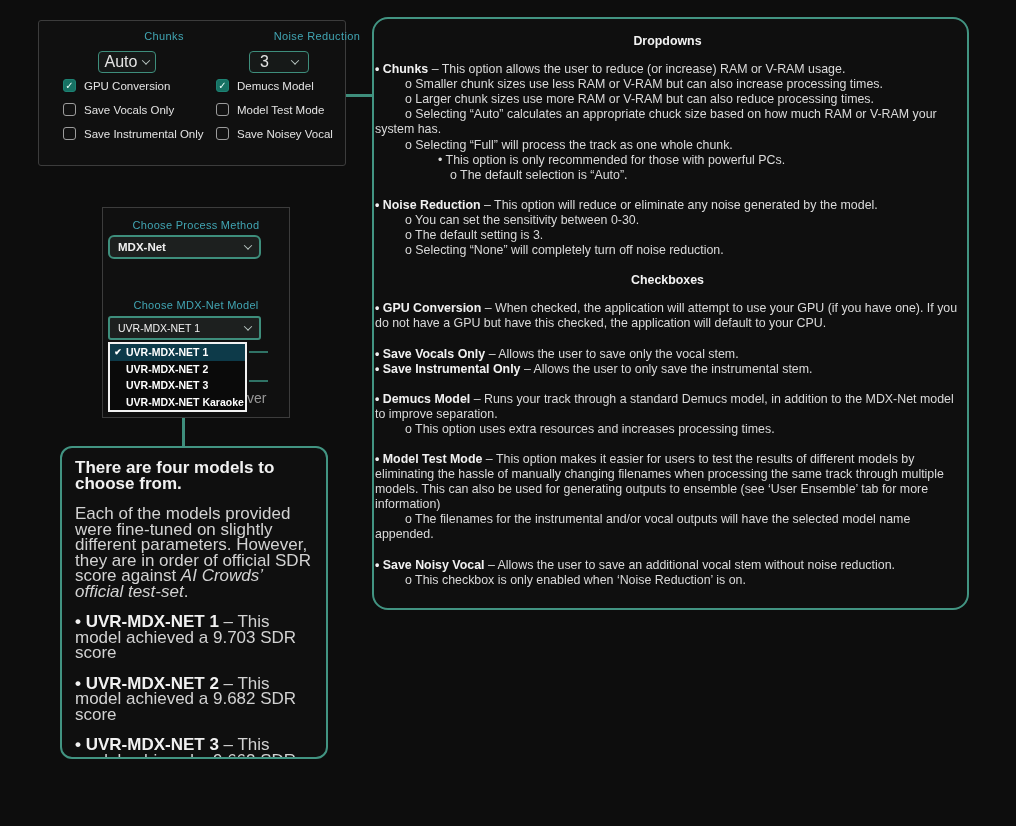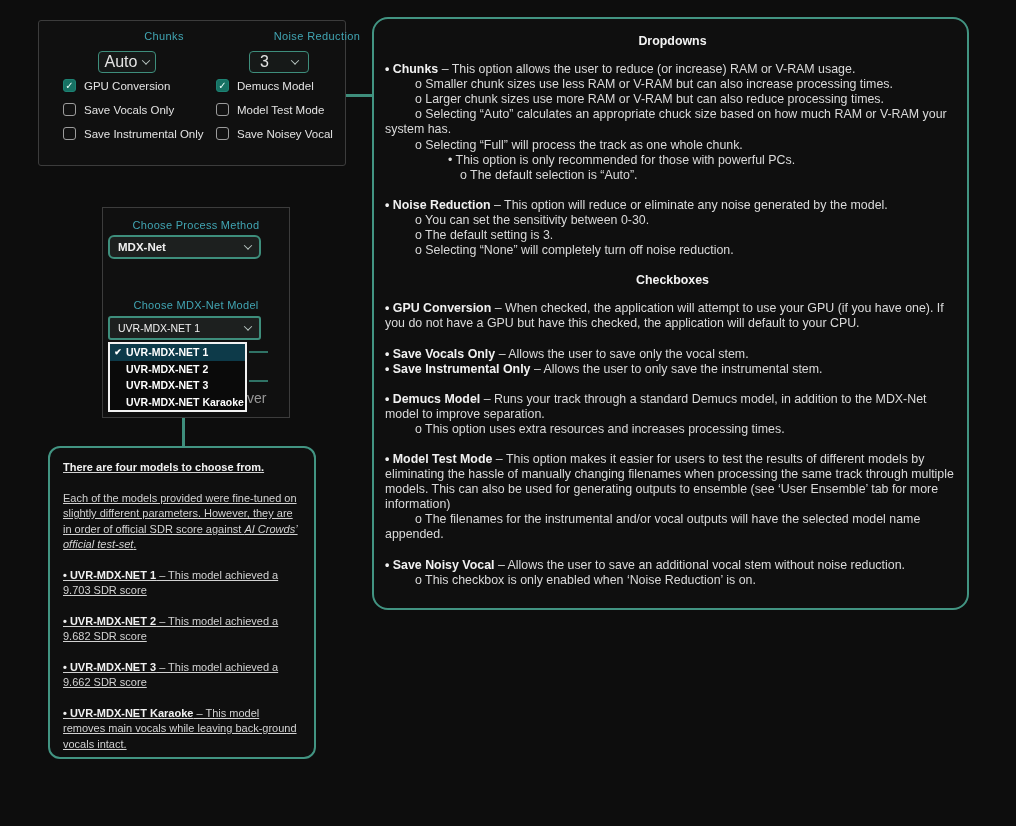--- a/index.html
+++ b/index.html
@@ -84,36 +84,35 @@
   #frag-line-1 { left:146px; top:143px; width:19px; }
   #frag-line-2 { left:146px; top:172px; width:19px; }
   #frag-text { position:absolute; left:144px; top:182px; font-size:14px; color:#979797; }
 
   
   #connector-h { left:346px; top:94px; width:26px; height:3px; background:#3e8e7c; }
   #connector-v { left:182px; top:418px; width:3px; height:29px; background:#3e8e7c; }
 
   
   #models-panel {
-    left:48px; top:446px; width:268px; height:313px;
+    left:60px; top:446px; width:268px; height:313px;
     border:2px solid #429482; border-radius:12px;
     background:#0f0f0f; padding:12px 13px;
-    font-size:11px; line-height:15.5px; color:#d2d2d2;
+    font-size:17px; line-height:15.5px; color:#d2d2d2;
     overflow:hidden;
-    text-decoration:underline;
   }
   .info-p { margin-bottom:15px; }
   .b { font-weight:bold; color:#f1f1f1; }
   .i { font-style:italic; }
 
   
   #docs-panel {
     left:372px; top:17px; width:597px; height:593px;
     border:2px solid #429482; border-radius:16px;
-    background:#0f0f0f; padding:9px 7px 8px 11px;
+    background:#0f0f0f; padding:9px 7px 8px 1px;
     font-size:12.4px; line-height:15.1px; color:#dadada;
     overflow:hidden;
   }
   .doc-heading { text-align:center; font-weight:bold; color:#f3f3f3; margin:6px 0 13px; }
   .doc-group { margin-bottom:15px; }
   .doc-line { text-indent:0; }
   .doc-line.ind1 { text-indent:30px; }
   .doc-line.ind2 { text-indent:63px; }
   .doc-line.ind3 { text-indent:75px; }
 </style>

